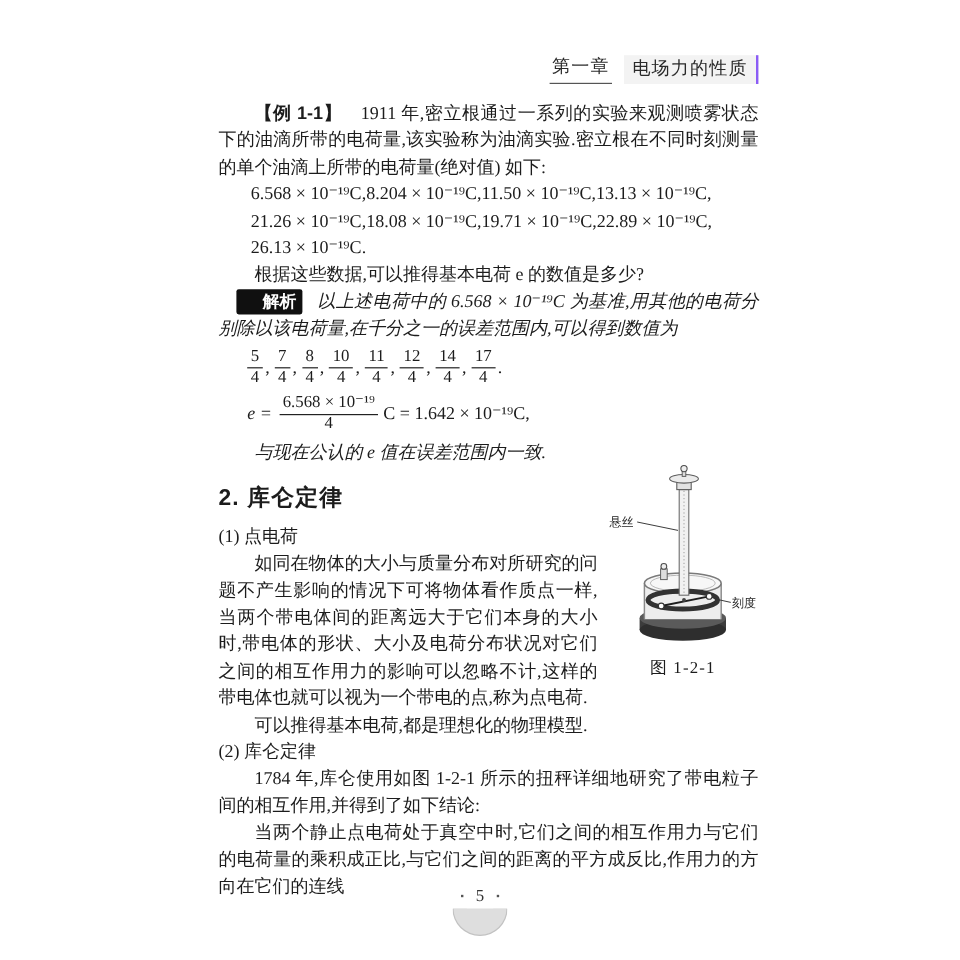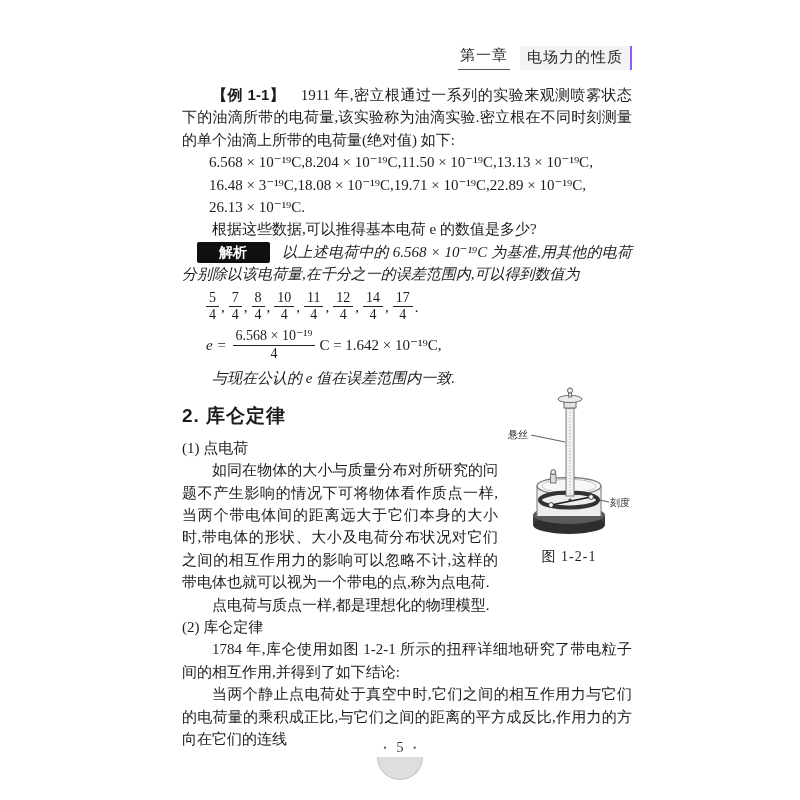--- a/index.html
+++ b/index.html
@@ -15,21 +15,21 @@
 
   
   .content { position:absolute; left:182px; top:84px; width:450px; font-size:15px;
              line-height:22.4px; text-align:justify; }
   .indent { text-indent:2em; }
   .ex-label { font-family:"Liberation Sans","DejaVu Sans",sans-serif; font-weight:bold; }
   .values { padding-left:1.8em; }
   .kai { font-style:italic; }
   .badge { display:inline-block; background:#101010; color:#ffffff; font-style:normal;
            font-family:"Liberation Sans","DejaVu Sans",sans-serif; font-weight:bold;
-           font-size:14px; line-height:18px; padding:1px 23px 2px 7px; border-radius:2px; margin-right:12px; }
+           font-size:14px; line-height:18px; padding:1px 5px 2px 7px; border-radius:2px; margin-right:12px; }
 
   .frac-row { display:flex; align-items:center; padding-left:1.6em; margin:5px 0 6px 0; }
   .frac { display:inline-block; text-align:center; line-height:1.05; font-size:14px; }
   .frac .num { display:block; border-bottom:1px solid #222; padding:0 3px 1px 3px; }
   .frac .den { display:block; padding-top:1px; }
   .frac-sep { margin:0 4px 0 2px; }
 
   .formula-row { display:flex; align-items:center; padding-left:1.6em; margin:6px 0 6px 0; }
   .formula-row .lhs { font-style:italic; margin-right:6px; }
   .formula-row .rhs { margin-left:4px; }
@@ -57,21 +57,21 @@
   <span class="chapter">第一章</span>
   <span class="head-title">电场力的性质</span>
 </div>
 
 <div class="content">
 
   <p class="indent"><span class="ex-label">【例 1-1】</span>　<span>1911 年,密立根通过一系列的实验来观测喷雾状态下的油滴所带的电荷量,该实验称为油滴实验.密立根在不同时刻测量的单个油滴上所带的电荷量(绝对值) 如下:</span></p>
 
   <div class="values">
     <div>6.568 × 10⁻¹⁹C,8.204 × 10⁻¹⁹C,11.50 × 10⁻¹⁹C,13.13 × 10⁻¹⁹C,</div>
-    <div>16.48 × 3⁻¹⁹C,18.08 × 10⁻¹⁹C,19.71 × 10⁻¹⁹C,22.89 × 10⁻¹⁹C,</div>
+    <div>21.26 × 10⁻¹⁹C,18.08 × 10⁻¹⁹C,19.71 × 10⁻¹⁹C,22.89 × 10⁻¹⁹C,</div>
     <div>26.13 × 10⁻¹⁹C.</div>
   </div>
 
   <p class="indent">根据这些数据,可以推得基本电荷 e 的数值是多少?</p>
 
   <p class="kai" style="text-indent:1em;"><span class="badge">解析</span><span>以上述电荷中的 6.568 × 10⁻¹⁹C 为基准,用其他的电荷分别除以该电荷量,在千分之一的误差范围内,可以得到数值为</span></p>
 
   <div class="frac-row">
     <span class="frac">
         <span class="num">5</span>
@@ -166,21 +166,21 @@
     </svg>
     <div class="fig-caption">图 1-2-1</div>
   </div>
 
   <div class="sec-heading">2. 库仑定律</div>
 
   <p>(1) 点电荷</p>
 
   <p class="indent">如同在物体的大小与质量分布对所研究的问题不产生影响的情况下可将物体看作质点一样,当两个带电体间的距离远大于它们本身的大小时,带电体的形状、大小及电荷分布状况对它们之间的相互作用力的影响可以忽略不计,这样的带电体也就可以视为一个带电的点,称为点电荷.</p>
 
-  <p class="indent">点电荷与质点一样,都是理想化的物理模型.</p>
+  <p class="indent">可以推得基本电荷,都是理想化的物理模型.</p>
 
   <p>(2) 库仑定律</p>
 
   <div class="clear"></div>
 
   <p class="indent">1784 年,库仑使用如图 1-2-1 所示的扭秤详细地研究了带电粒子间的相互作用,并得到了如下结论:</p>
 
   <p class="indent">当两个静止点电荷处于真空中时,它们之间的相互作用力与它们的电荷量的乘积成正比,与它们之间的距离的平方成反比,作用力的方向在它们的连线</p>
 
 </div>

